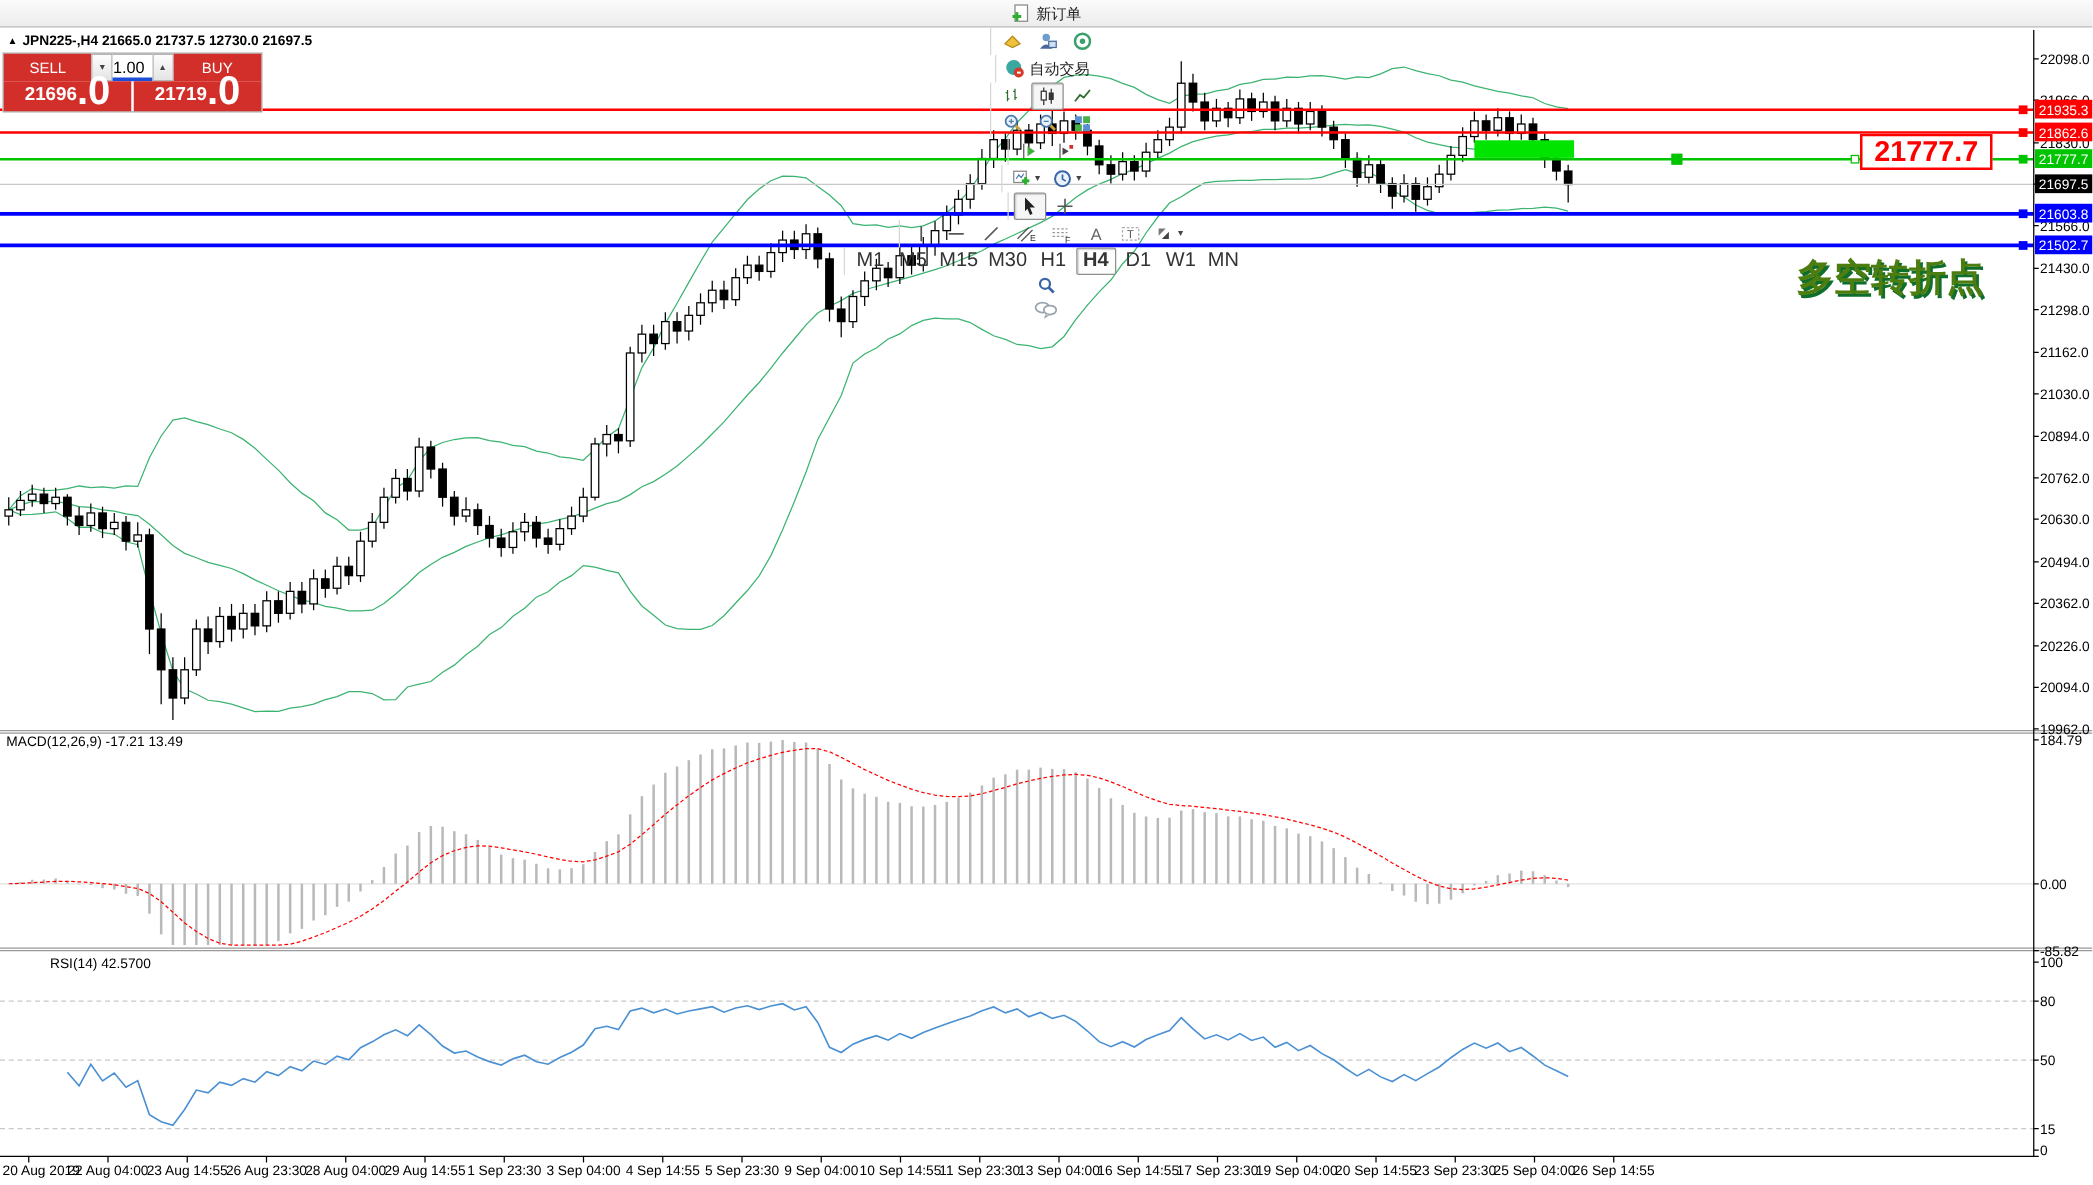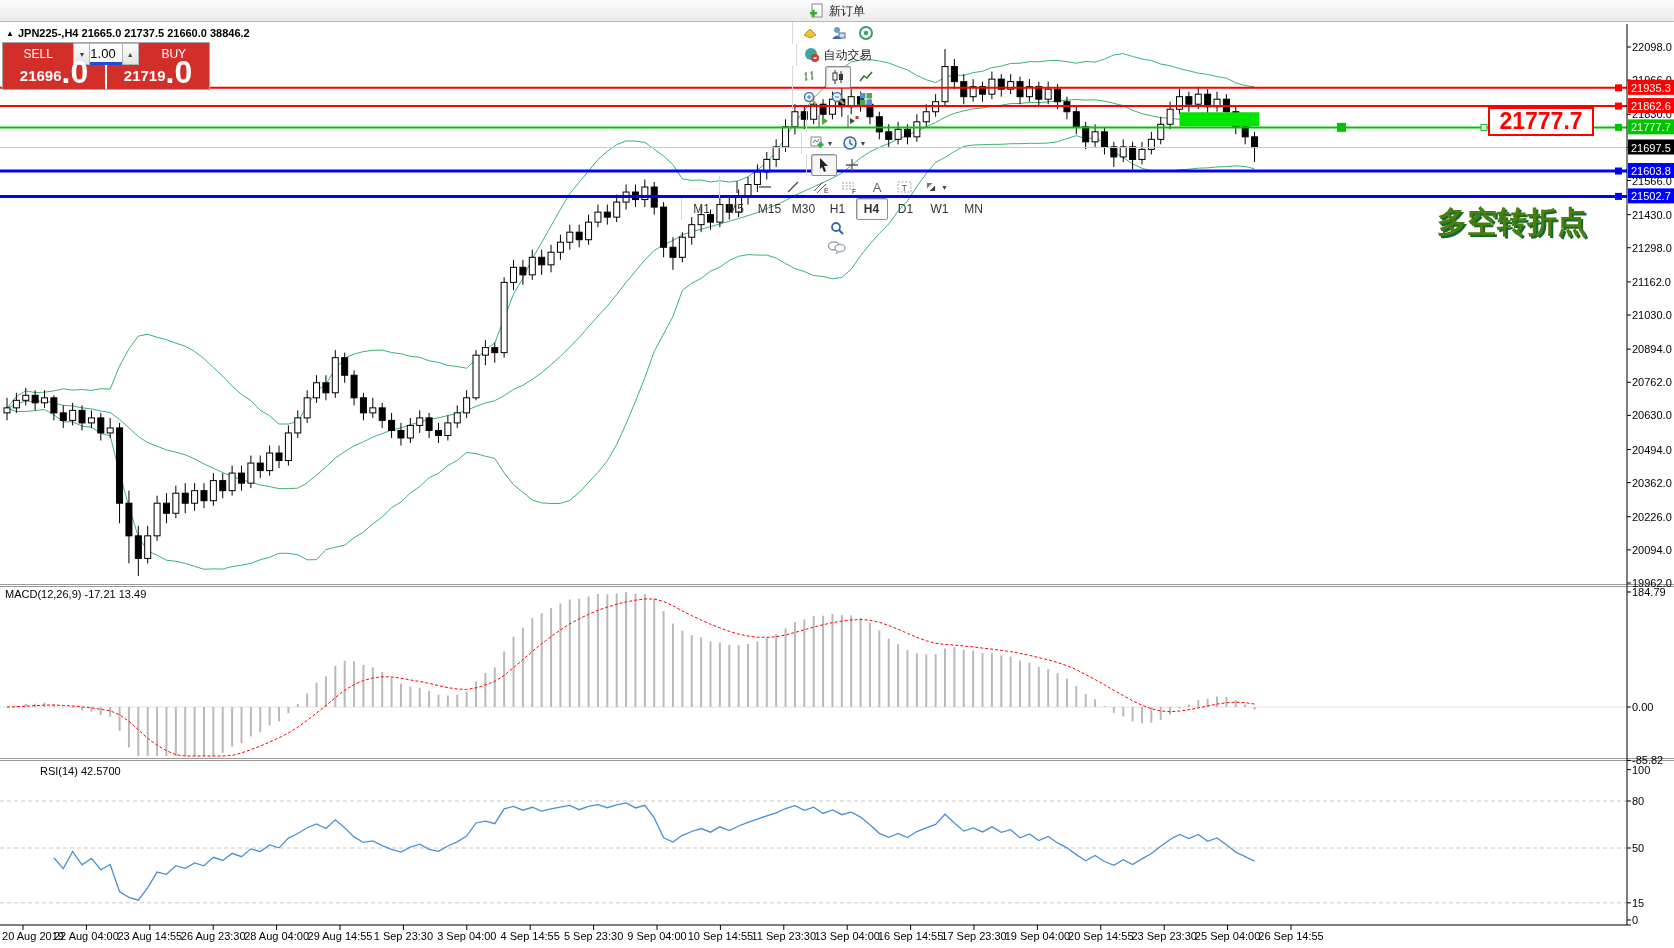--- a/index.html
+++ b/index.html
@@ -8,21 +8,21 @@
   
   #toolbar{position:absolute;top:0;left:0;width:1674px;height:22px;z-index:6;
     background:linear-gradient(#fbfbfb,#ececec);border-bottom:1px solid #b8b8b8;
     display:flex;align-items:center;padding:0 2px;box-sizing:border-box;font-size:12px;color:#222;flex-direction:column;}
   .tgroup{display:flex;align-items:center;height:22px;padding:0 3px;border-left:1px solid #d7d7d7;}
   .tgroup:first-child{border-left:none;}
   .tbtn{display:inline-flex;align-items:center;justify-content:center;height:20px;min-width:20px;
     padding:0 2px;margin:0 1px;border:1px solid transparent;border-radius:2px;cursor:default;}
   .tbtn.pressed{background:#f6f6f6;border:1px solid #8f8f8f;box-shadow:inset 1px 1px 1px rgba(0,0,0,.18);}
   .tbtn .lbl{margin-left:4px;}
-  .tf{font-size:12px;color:#333;min-width:26px;}
+  .tf{font-size:16px;color:#333;min-width:26px;}
   .tf.active{background:#fdfdfd;border:1px solid #8f8f8f;box-shadow:inset 1px 1px 1px rgba(0,0,0,.18);font-weight:bold;}
   .ddarrow{font-size:7px;color:#444;margin-left:2px;}
   .spacer{flex:1;}
   .glyph{font-size:13px;line-height:1;}
   
   #chart-svg{position:absolute;left:0;top:0;z-index:1;}
   #symbol-line{position:absolute;left:6px;top:27px;z-index:5;font-size:11px;font-weight:bold;color:#000;}
   #symbol-line .tri{font-size:8px;vertical-align:1px;margin-right:4px;}
   
   #oneclick{position:absolute;left:2px;top:42px;width:206px;z-index:5;border:1px solid #a8a8a8;background:#fff;}
@@ -792,21 +792,21 @@
     <text x="1100.8" y="940" font-size="11" fill="#000" text-anchor="middle" font-family="Liberation Sans, sans-serif">20 Sep 14:55</text>
     <line x1="1164.2" y1="925" x2="1164.2" y2="930" stroke="#000"></line>
     <text x="1164.2" y="940" font-size="11" fill="#000" text-anchor="middle" font-family="Liberation Sans, sans-serif">23 Sep 23:30</text>
     <line x1="1227.6" y1="925" x2="1227.6" y2="930" stroke="#000"></line>
     <text x="1227.6" y="940" font-size="11" fill="#000" text-anchor="middle" font-family="Liberation Sans, sans-serif">25 Sep 04:00</text>
     <line x1="1291" y1="925" x2="1291" y2="930" stroke="#000"></line>
     <text x="1291" y="940" font-size="11" fill="#000" text-anchor="middle" font-family="Liberation Sans, sans-serif">26 Sep 14:55</text>
   </svg>
 
 <div id="symbol-line">
-  <span class="tri">▲</span><span>JPN225-,H4  21665.0 21737.5 21660.0 38846.2</span>
+  <span class="tri">▲</span><span>JPN225-,H4  21665.0 21737.5 12730.0 21697.5</span>
 </div>
 
 <div id="oneclick">
   <div id="oc-top">
     <div class="oc-side">SELL</div>
     <div class="oc-spin">▼</div>
     <div id="oc-vol">1.00</div>
     <div class="oc-spin">▲</div>
     <div class="oc-side">BUY</div>
   </div>

